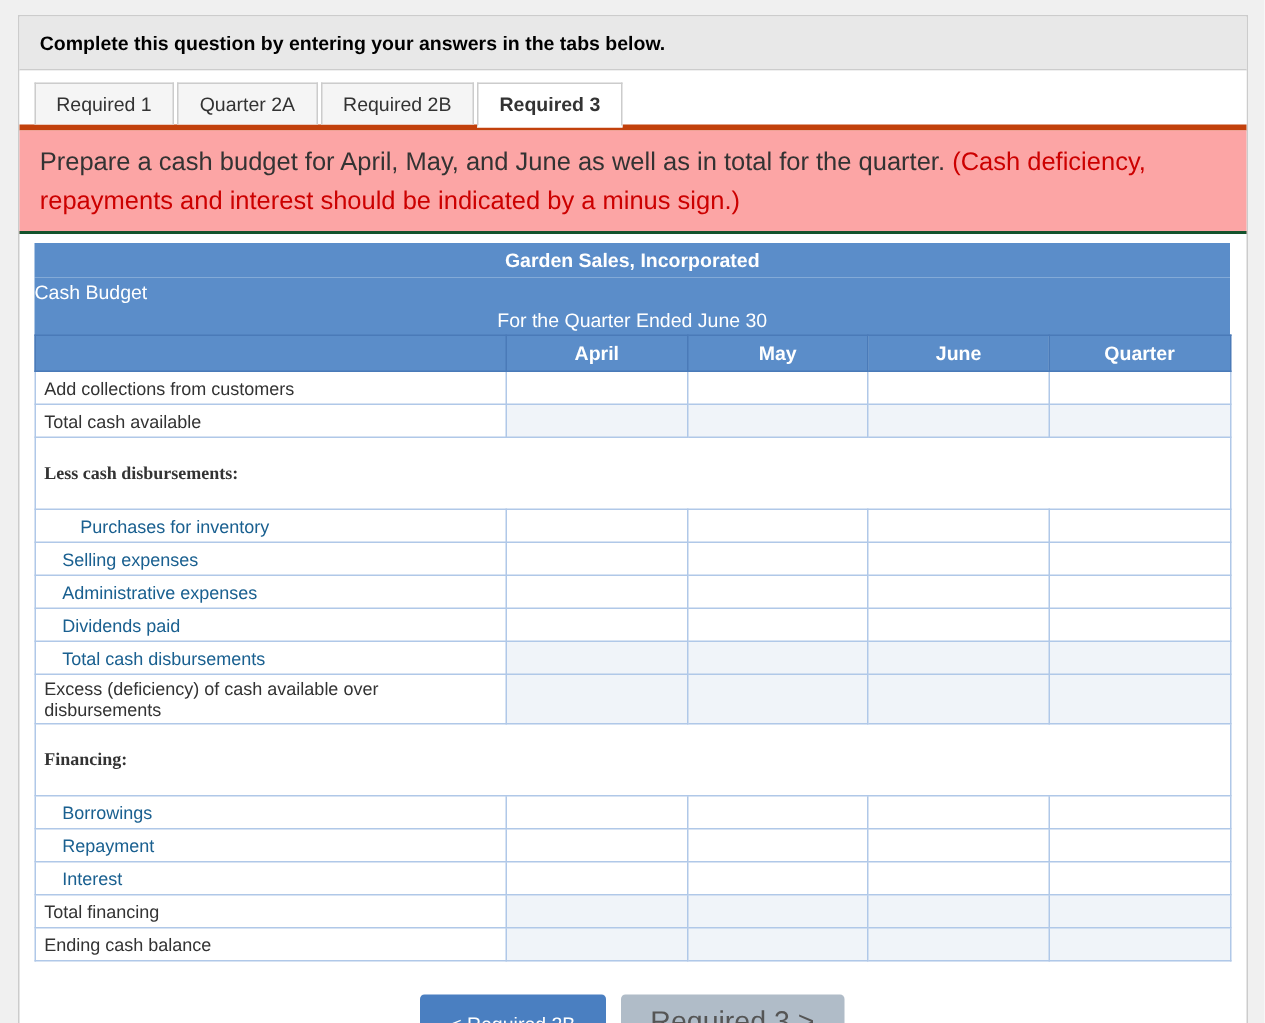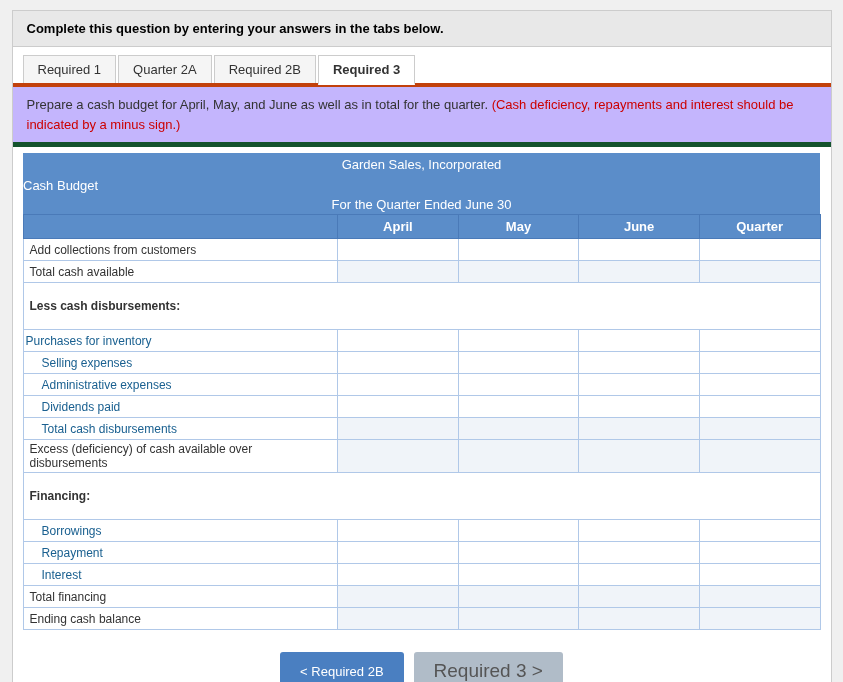--- a/index.html
+++ b/index.html
@@ -2,36 +2,36 @@
 <html><head>
   <meta charset="utf-8">
   <style>
     * { box-sizing: border-box; margin: 0; padding: 0; }
     body { font-family: Arial, sans-serif; font-size: 13px; background: #f0f0f0; display: flex; justify-content: center; padding: 10px; }
     .container { width: 820px; background: #fff; border: 1px solid #ccc; }
     .instruction-bar { background: #e8e8e8; padding: 10px 14px; border-bottom: 1px solid #ccc; font-weight: bold; font-size: 13px; }
     .tabs-bar { display: flex; padding: 8px 10px 0; border-bottom: 4px solid #c2410c; background: #fff; gap: 2px; }
     .tab { padding: 6px 14px; border: 1px solid #ccc; border-bottom: none; cursor: pointer; background: #f5f5f5; font-size: 13px; color: #333; }
     .tab.active { background: #fff; border-bottom: 2px solid #fff; margin-bottom: -2px; font-weight: bold; }
-    .info-bar { background: #c4b5fd; padding: 8px 14px; font-size: 13px; color: #333; border-bottom: 5px solid #14532d; line-height: 1.5; }
+    .info-bar { background: #fca5a5; padding: 8px 14px; font-size: 17px; color: #333; border-bottom: 2px solid #14532d; line-height: 1.5; }
     .info-bar .red { color: #c00; }
     .table-wrapper { padding: 6px 10px 10px; }
     table { width: 100%; border-collapse: collapse; }
-    .company-header { text-align: center; background: #5b8dc9; color: #fff; font-weight: normal; padding: 4px 0; font-size: 13px; margin-top: 32px; }
+    .company-header { text-align: center; background: #5b8dc9; color: #fff; font-weight: bold; padding: 4px 0; font-size: 13px; margin-top: 32px; }
     .sub-header { background: #5b8dc9; color: #fff; font-size: 13px; padding: 2px 0; }
     .period-header { text-align: center; background: #5b8dc9; color: #fff; font-size: 13px; padding: 2px 0; }
     .col-headers { background: #5b8dc9; }
     .col-headers th { color: #fff; text-align: center; font-size: 13px; padding: 4px 6px; border: 1px solid #4a7ab8; }
     .col-headers th:first-child { text-align: left; }
     tr.data-row td { border: 1px solid #b0c8e8; padding: 2px 4px; font-size: 12px; height: 22px; }
     tr.data-row td:first-child { color: #333; background: #fff; padding-left: 6px; }
     tr.data-row td.input-cell { background: #fff; padding: 0; }
     tr.data-row td.no-input { background: #f0f4f9; }
     .input-cell input { width: 100%; border: none; outline: none; font-size: 12px; padding: 1px 4px; background: transparent; text-align: right; }
-    .section-label td { font-size: 12px; font-weight: bold; color: #333; border: 1px solid #b0c8e8; padding: 16px 6px; background: #fff; }
+    .section-label td { font-size: 12px; font-weight: bold; color: #333; border: 1px solid #b0c8e8; padding: 16px 6px; background: #fff; font-family: Liberation Serif, serif; }
     .total-row td { border: 1px solid #b0c8e8; padding: 2px 6px; font-size: 12px; background: #eef3fb; }
     .total-row td:first-child { color: #1a6090; }
     .nav-buttons { display: flex; justify-content: center; gap: 10px; padding: 12px 0; }
     .btn-prev { background: #4a7fc1; color: #fff; border: none; padding: 8px 20px; font-size: 13px; cursor: pointer; border-radius: 3px; }
     .btn-next { background: #b0bcc8; color: #555; border: none; padding: 8px 20px; font-size: 19px; cursor: pointer; border-radius: 3px; }
     .label-col { width: 300px; }
     .data-col { width: 115px; }
   </style>
 </head>
 <body>
@@ -85,21 +85,21 @@
             <td style="padding-left: 6px;">Total cash available</td>
             <td class="no-input"></td>
             <td class="no-input"></td>
             <td class="no-input"></td>
             <td class="no-input"></td>
           </tr>
           <tr class="section-label">
             <td colspan="5" class="" style="color: rgb(51, 51, 51);">Less cash disbursements:</td>
           </tr>
           <tr class="data-row">
-            <td style="padding-left: 2px; color: rgb(26, 96, 144);">Purchases for inventory</td>
+            <td style="padding-left: 30px; color: rgb(26, 96, 144);">Purchases for inventory</td>
             <td class="input-cell"><input type="text" style=""></td>
             <td class="input-cell"><input type="text" style=""></td>
             <td class="input-cell"><input type="text" style=""></td>
             <td class="input-cell"><input type="text" style=""></td>
           </tr>
           <tr class="data-row">
             <td style="padding-left: 18px; color: rgb(26, 96, 144);">Selling expenses</td>
             <td class="input-cell"><input type="text" style=""></td>
             <td class="input-cell"><input type="text" style=""></td>
             <td class="input-cell"><input type="text" style=""></td>

